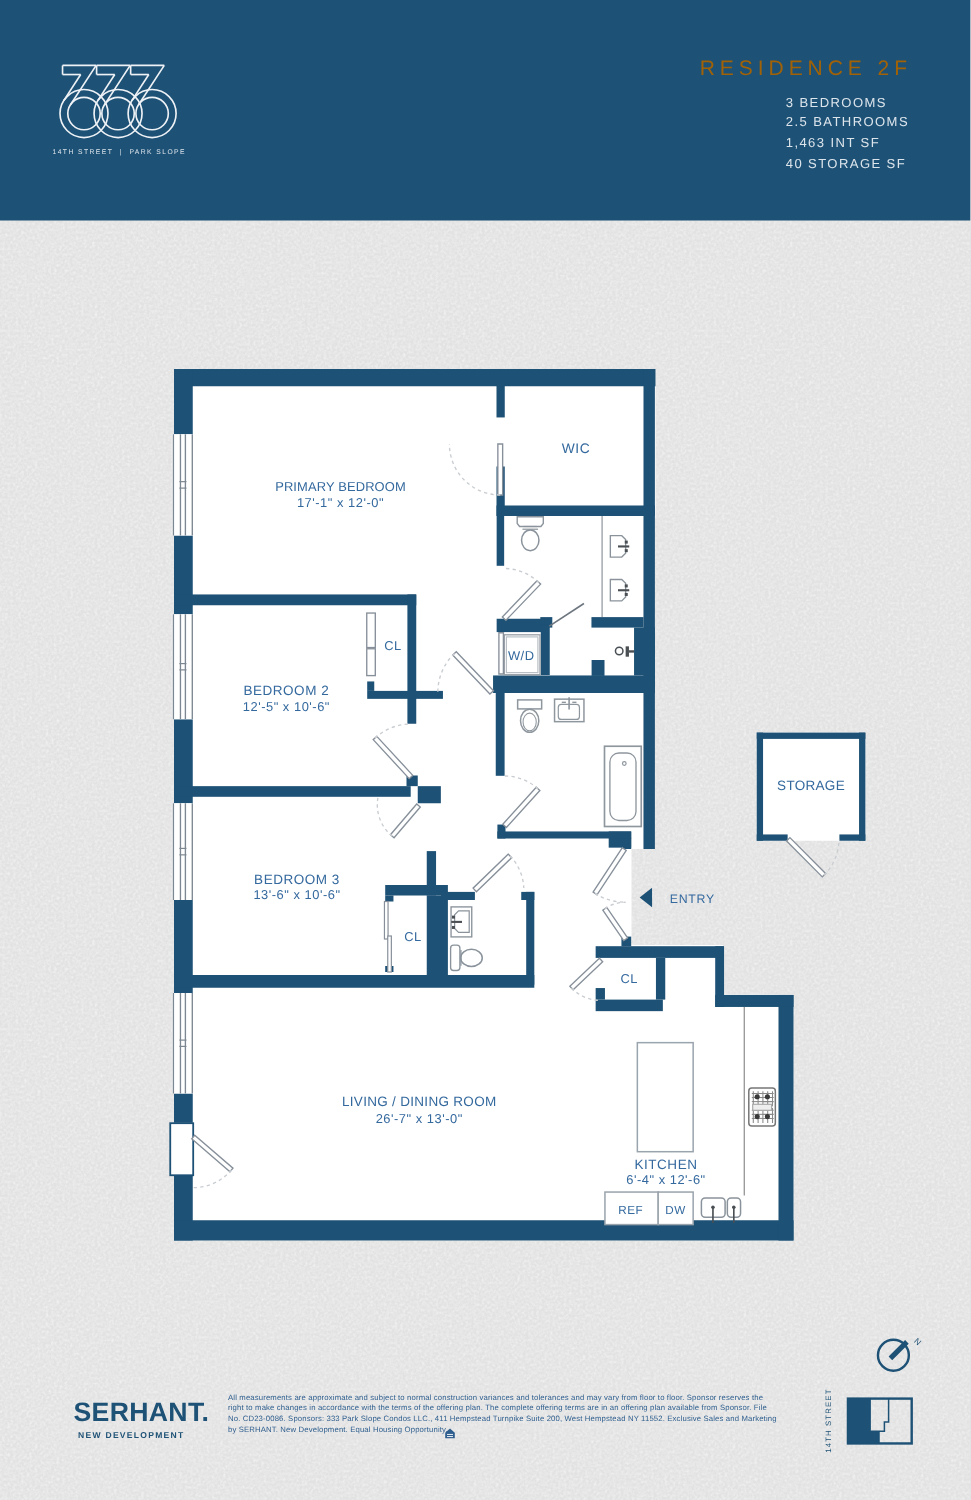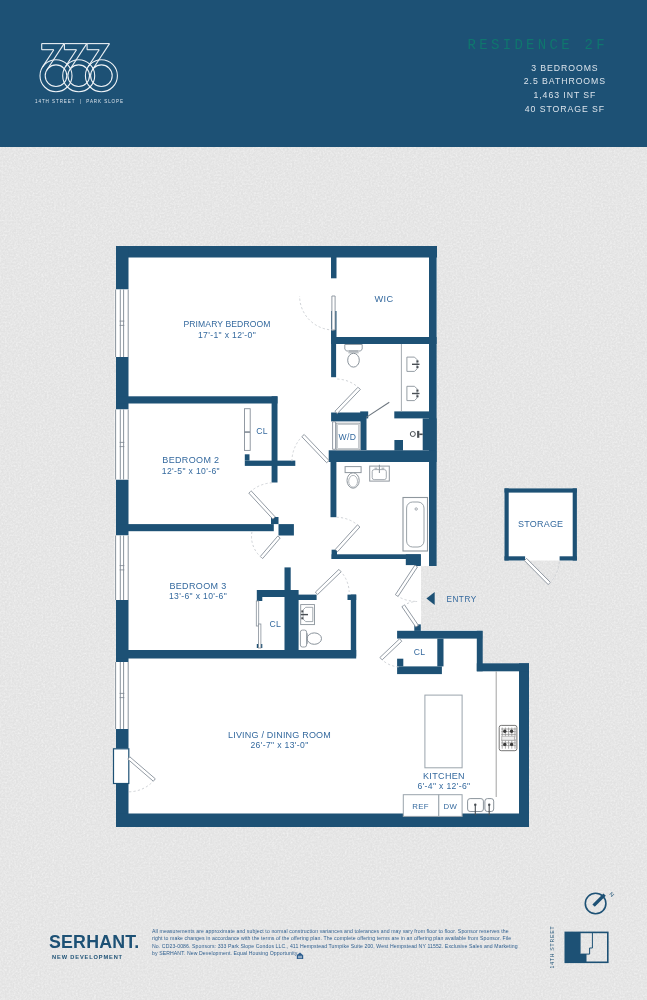--- a/index.html
+++ b/index.html
@@ -1,18 +1,18 @@
 <!DOCTYPE html>
 <html><head><meta charset="utf-8">
 <style>
 html,body{margin:0;padding:0;}
 body{width:647px;height:1000px;position:relative;overflow:hidden;background:#e2e2e2;font-family:"Liberation Sans",sans-serif;}
 .hdr{position:absolute;left:0;top:0;width:647px;height:147px;background:#1d5175;}
-.res{position:absolute;right:39px;top:37px;color:#0f766e;font-size:14px;letter-spacing:3.3px;font-weight:400;font-family:Liberation Mono, monospace;}
-.hd{position:absolute;right:41px;top:61.5px;text-align:center;color:#dce4ec;font-size:8.7px;letter-spacing:0.95px;line-height:13.8px;}
+.res{position:absolute;right:39px;top:37px;color:#a16207;font-size:14px;letter-spacing:3.3px;font-weight:400;}
+.hd{position:absolute;right:41px;top:61.5px;text-align:left;color:#dce4ec;font-size:8.7px;letter-spacing:0.95px;line-height:13.8px;}
 </style></head>
 <body>
 <svg width="647" height="1000" viewBox="0 0 647 1000" style="position:absolute;left:0;top:0">
 <defs>
 <filter id="nz" x="0" y="0" width="100%" height="100%">
 <feTurbulence type="fractalNoise" baseFrequency="0.55" numOctaves="2" seed="7" stitchTiles="stitch"></feTurbulence>
 <feColorMatrix type="matrix" values="0 0 0 0 1  0 0 0 0 1  0 0 0 0 1  0.9 0.9 0.9 0 -1.1"></feColorMatrix>
 <feComposite operator="in" in2="SourceGraphic"></feComposite>
 </filter>
 </defs>

